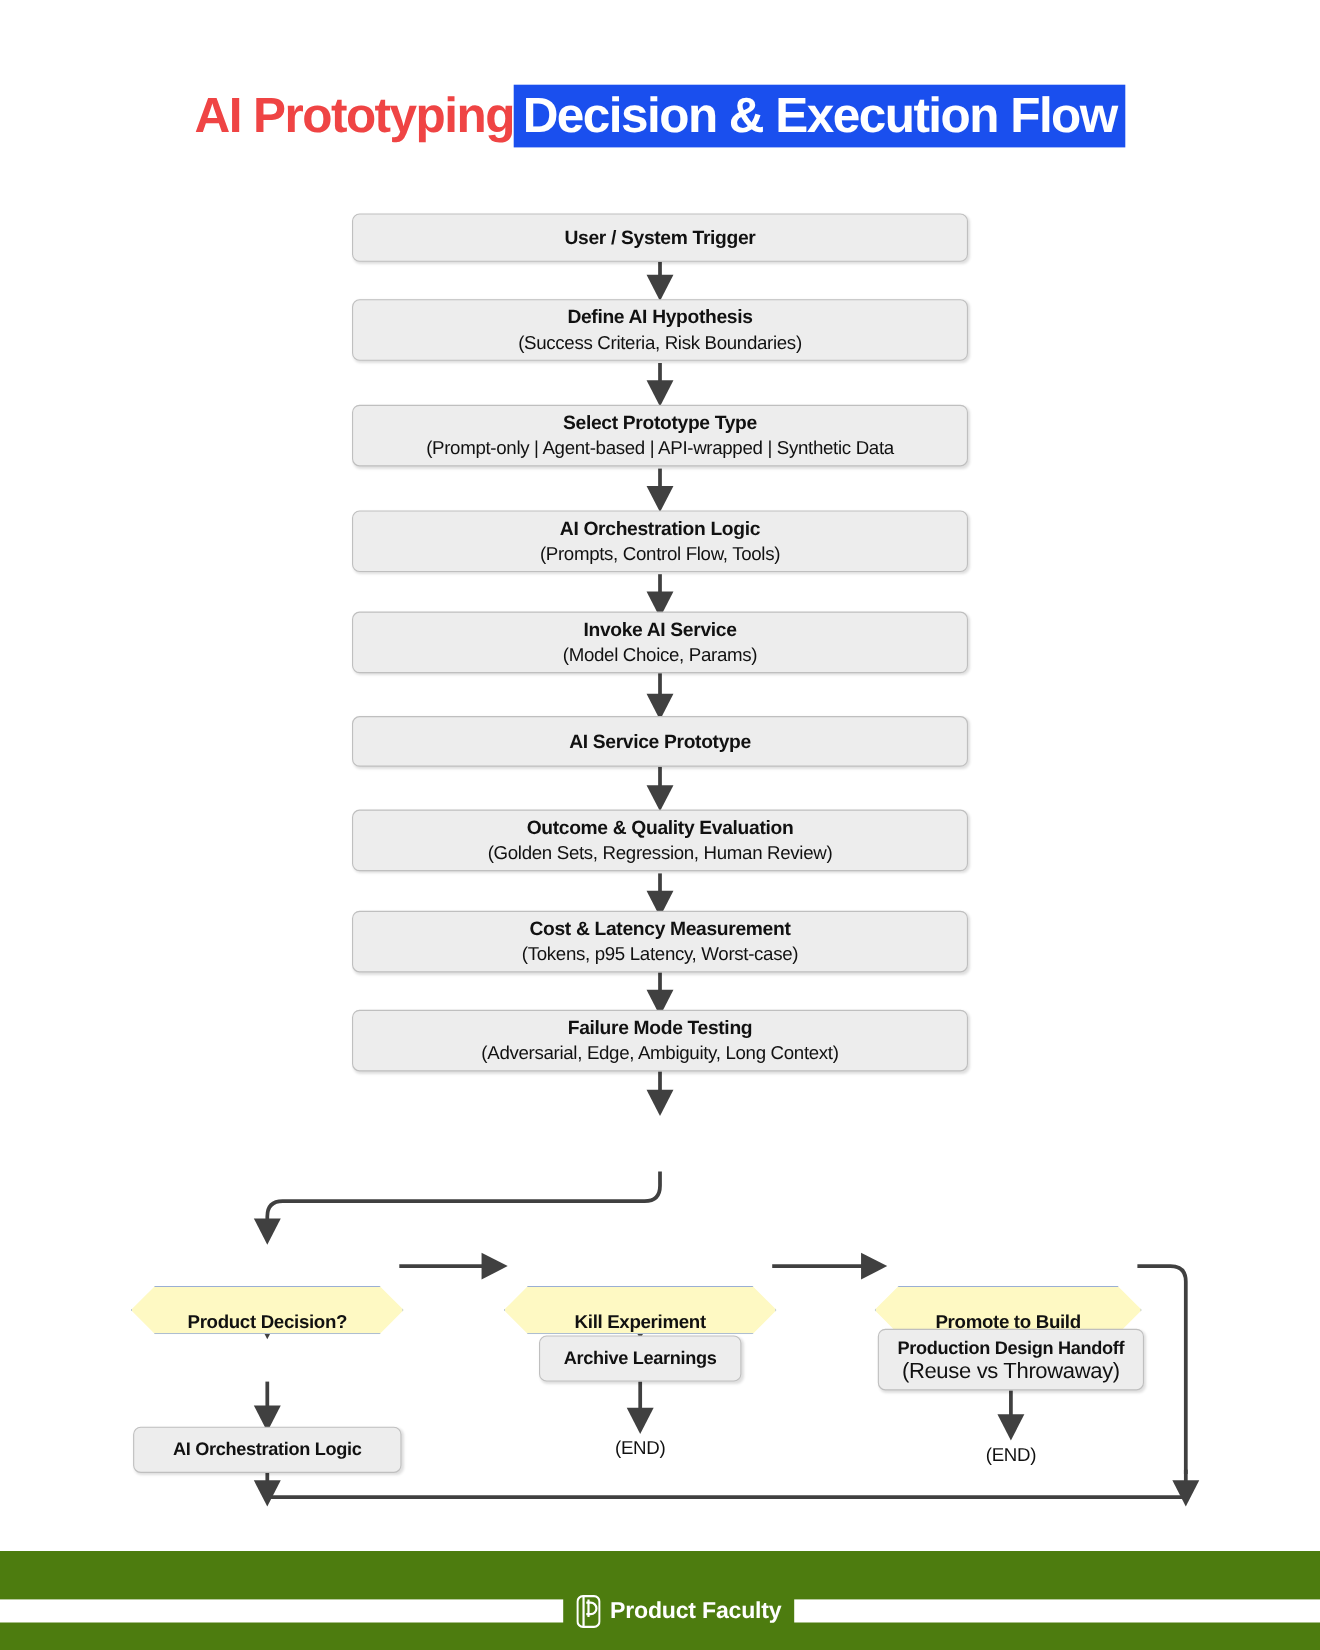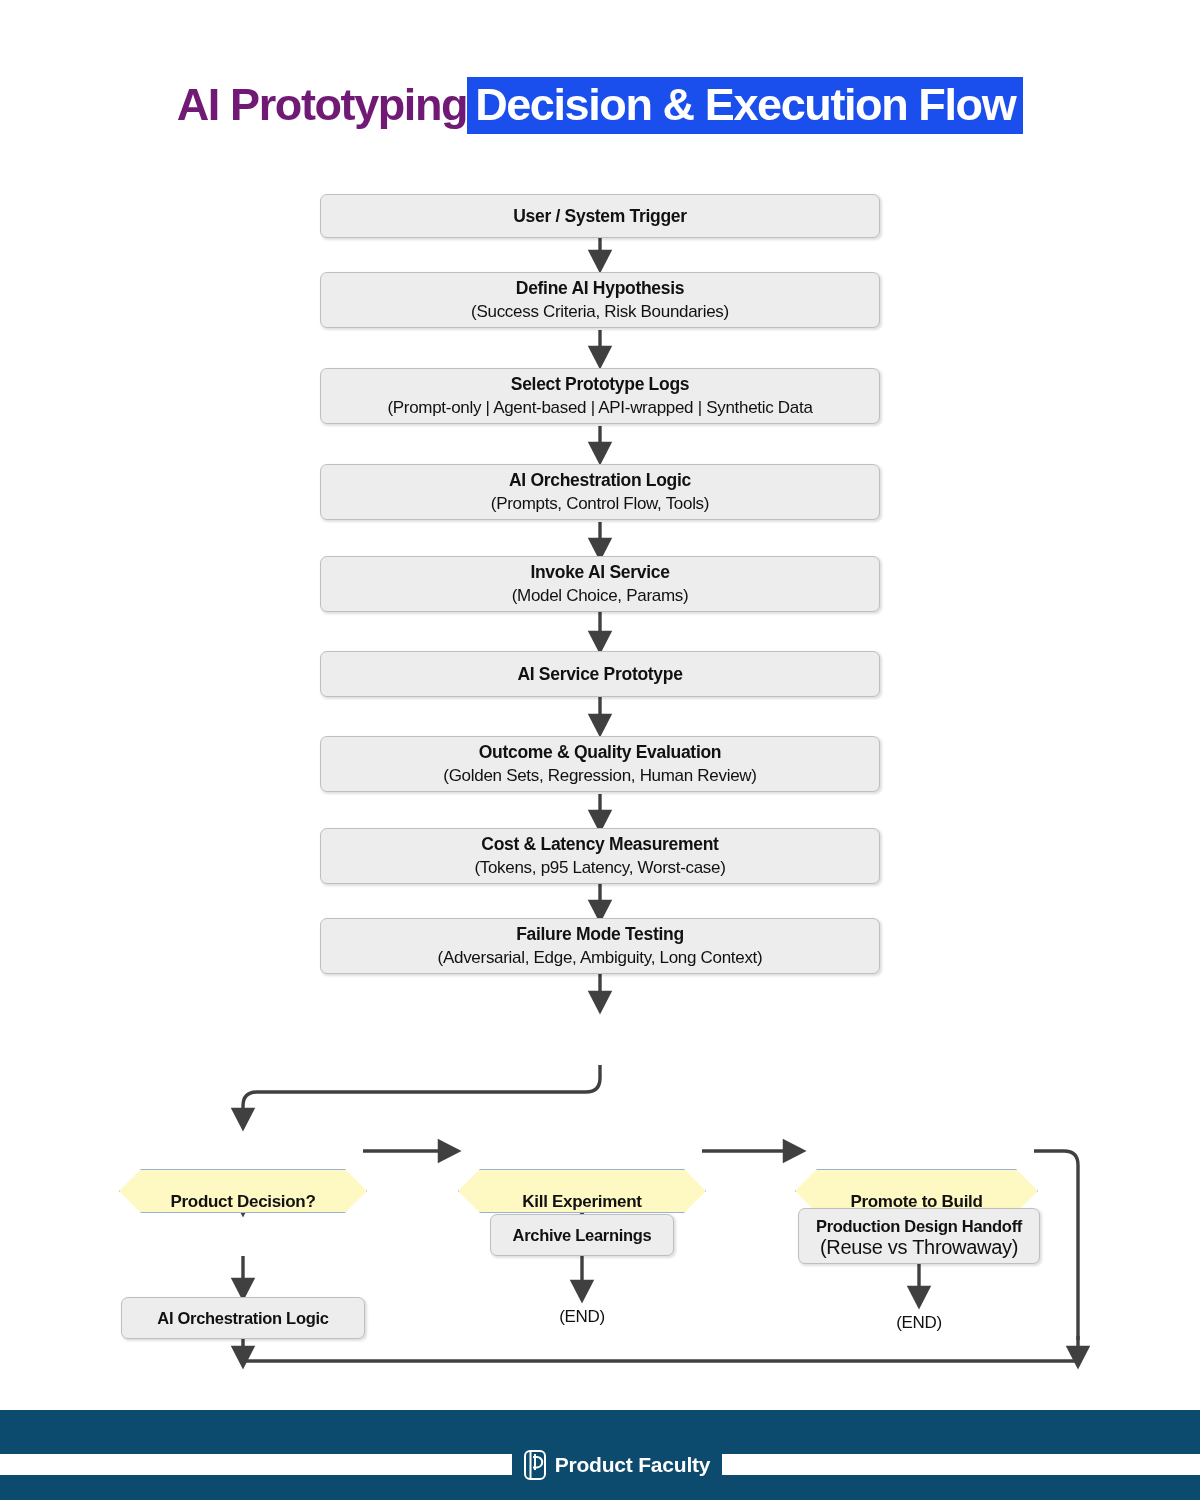--- a/index.html
+++ b/index.html
@@ -23,21 +23,21 @@
     top: 72px;
     width: 1200px;
     text-align: center;
     white-space: nowrap;
     font-size: 45px;
     font-weight: 700;
     letter-spacing: -1.4px;
     line-height: 66px;
   }
   #title-plain {
-    color: #701a75;
+    color: #ef4444;
   }
   #title-highlight {
     color: #ffffff;
     background: #1A4FEE;
     padding: 2px 8px 4px 8px;
   }
 
   
   #flow-canvas {
     position: absolute;
@@ -120,21 +120,21 @@
     letter-spacing: -0.3px;
   }
 
   
   #footer {
     position: absolute;
     left: 0;
     top: 1410px;
     width: 1200px;
     height: 90px;
-    background: #0c4a6e;
+    background: #4d7c0f;
   }
   .footer-rule {
     position: absolute;
     top: 44px;
     height: 21px;
     background: #ffffff;
   }
   #footer-rule-left  { left: 0px;   width: 512px; }
   #footer-rule-right { left: 722px; width: 478px; }
   #footer-brand {
@@ -209,21 +209,21 @@
   <div class="node main-node single-line" style="top:194px;">
     <span class="t">User / System Trigger</span>
   </div>
 
   <div class="node main-node double-line" style="top:272px;text-align:center;">
     <span class="t">Define AI Hypothesis</span>
     <span class="s">(Success Criteria, Risk Boundaries)</span>
   </div>
 
   <div class="node main-node double-line" style="top:368px;">
-    <span class="t">Select Prototype Logs</span>
+    <span class="t">Select Prototype Type</span>
     <span class="s">(Prompt-only | Agent-based | API-wrapped | Synthetic Data</span>
   </div>
 
   <div class="node main-node double-line" style="top:464px;">
     <span class="t">AI Orchestration Logic</span>
     <span class="s">(Prompts, Control Flow, Tools)</span>
   </div>
 
   <div class="node main-node double-line" style="top:556px;">
     <span class="t">Invoke AI Service</span>

